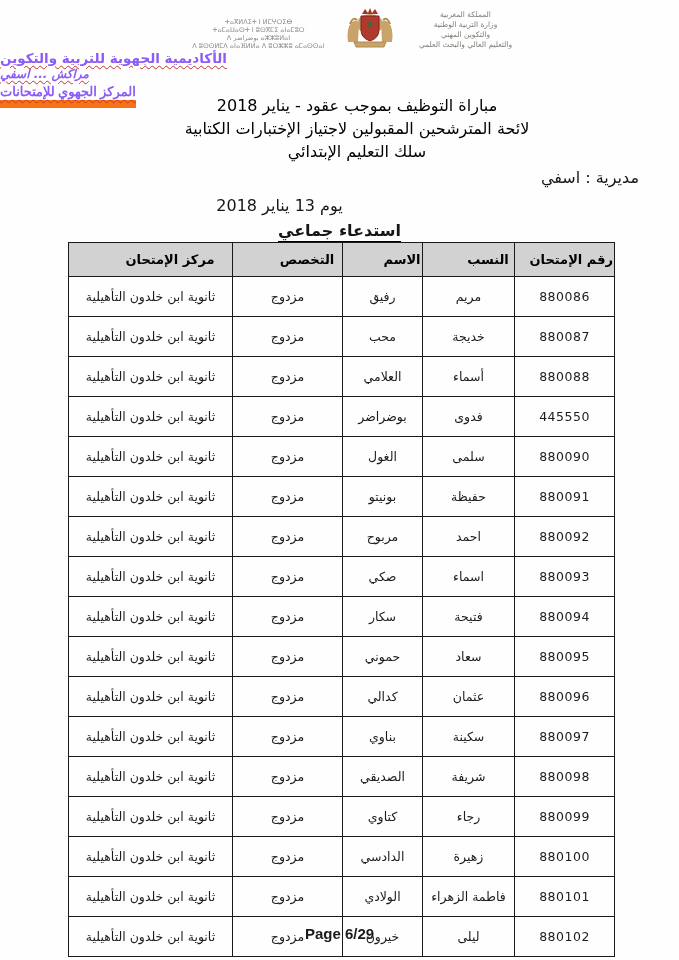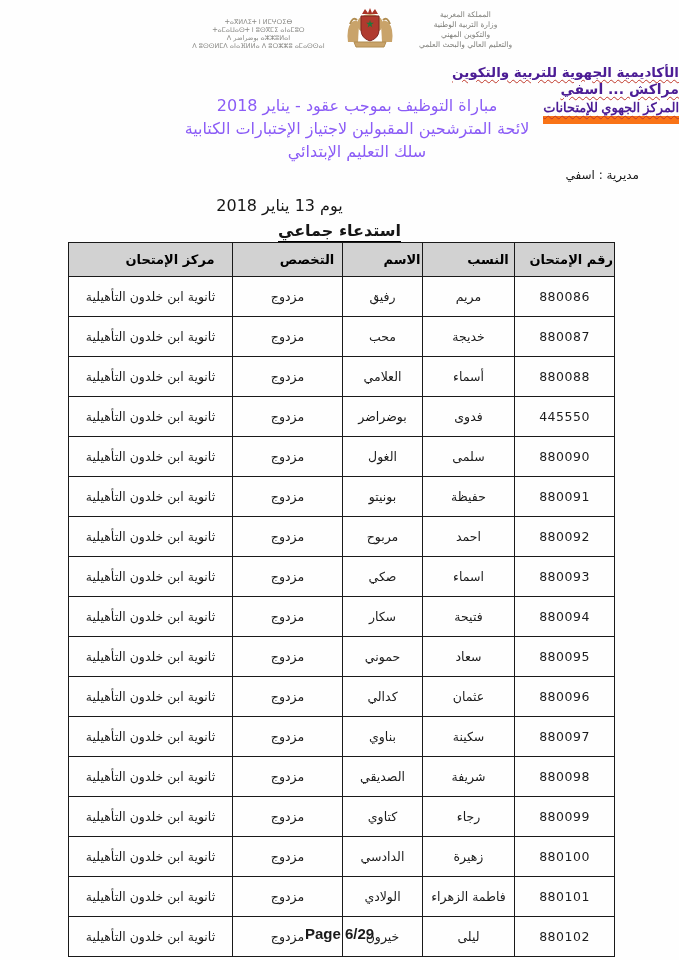--- a/index.html
+++ b/index.html
@@ -22,43 +22,43 @@
   }
   .tifinagh{
     direction:ltr;text-align:center;color:#8a8a86;
     font-size:6.5px;line-height:8px;padding-top:12px;width:150px;
   }
   .emblem{width:52px;height:44px;flex:0 0 auto;}
   .ministry{
     direction:rtl;text-align:center;color:#7d7d78;
     font-size:7.5px;line-height:10px;width:120px;padding-top:4px;
   }
-  .academy{direction:rtl;text-align:right;margin-top:14px;color:#4c1d95;}
+  .academy{direction:rtl;text-align:left;margin-top:0;color:#8b5cf6;}
   .academy .l1{
     font-size:13.5px;font-weight:bold;letter-spacing:.5px;
     text-decoration:underline wavy #c0392b 1px;text-underline-offset:2px;
   }
   .academy .l2{
-    font-size:14px;font-weight:bold;margin-top:1px;
-    text-decoration:underline wavy #c0392b 1px;text-underline-offset:2px;
+    font-size:12px;font-weight:bold;margin-top:1px;
+    text-decoration:underline wavy #c0392b 1px;text-underline-offset:2px;font-style:italic;
   }
   .academy .l3{
     display:inline-block;font-size:13px;font-weight:bold;margin-top:1px;
     border-bottom:8px solid #f97316;
     text-decoration:underline wavy #c0392b 1px;text-underline-offset:3px;font-family:Liberation Serif, serif;
   }
   
   .titles{
     position:absolute;top:94px;left:100px;width:514px;
     direction:rtl;text-align:center;
-    font-size:16px;line-height:23px;color:#8b5cf6;
+    font-size:16px;line-height:23px;color:#000000;
   }
   .directorate{
     position:absolute;top:168px;right:40px;
-    direction:rtl;font-size:12px;color:#161616;
+    direction:rtl;font-size:16px;color:#161616;
   }
   .date-line{
     position:absolute;top:196px;left:0;width:559px;text-align:center;
     direction:rtl;font-size:16px;color:#161616;
   }
   .summon{
     position:absolute;top:221px;left:0;width:679px;text-align:center;direction:rtl;
   }
   .summon span{
     font-size:16px;font-weight:bold;color:#161616;

